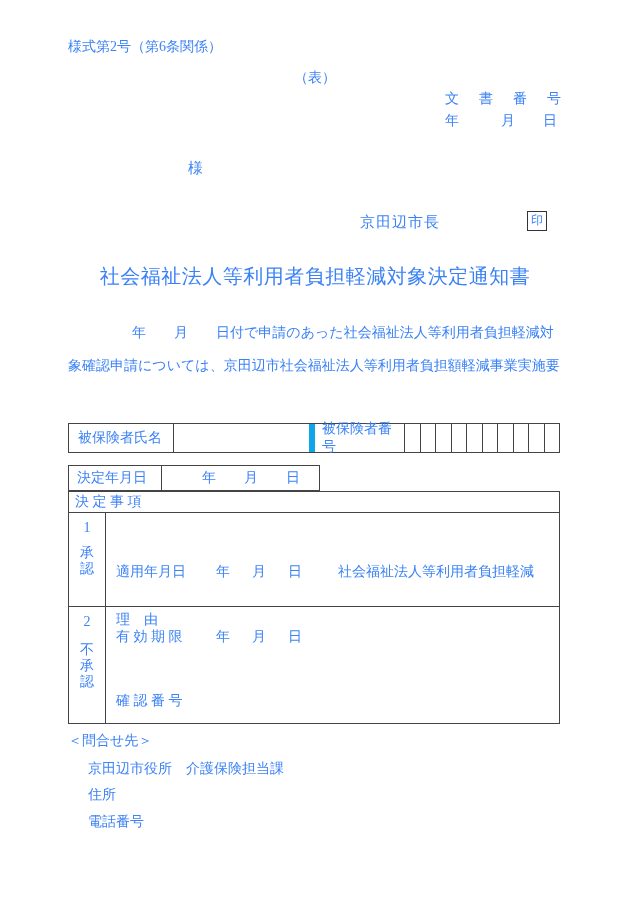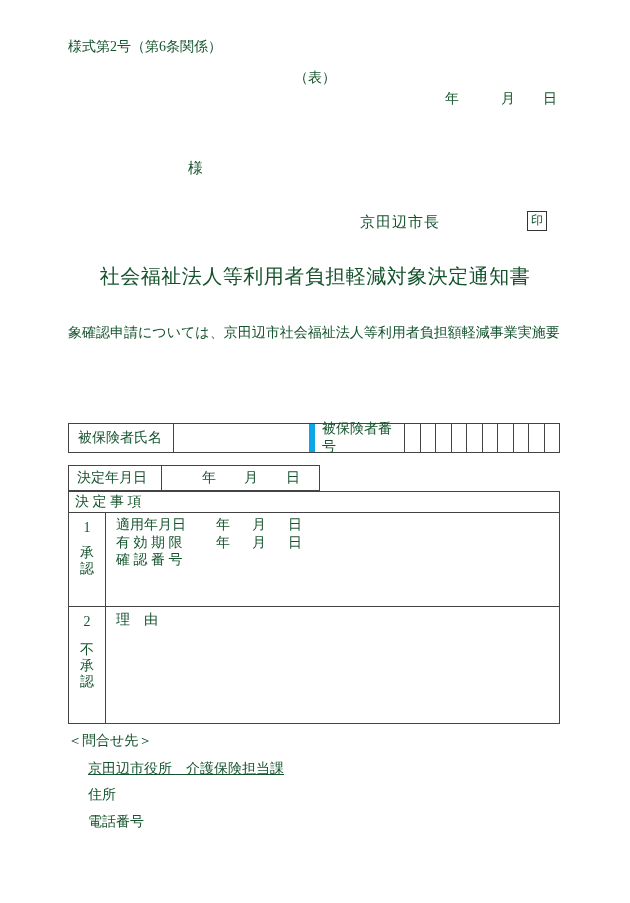--- a/index.html
+++ b/index.html
@@ -2,21 +2,21 @@
 <html><head>
 <meta charset="utf-8">
 <style>
   * { margin: 0; padding: 0; box-sizing: border-box; }
   html, body { background: #ffffff; }
   .page {
     position: relative;
     width: 630px;
     height: 903px;
     background: #ffffff;
-    color: #14532d;
+    color: #3b82f6;
     font-family: "Liberation Serif", "DejaVu Serif", serif;
     font-size: 14px;
     overflow: hidden;
   }
   .abs { position: absolute; }
 
   .form-label { left: 68px; top: 38px; }
   .side-label { left: 0; width: 100%; top: 69px; text-align: center; }
   .doc-meta { left: 445px; top: 88px; line-height: 22px; }
   .doc-number { letter-spacing: 3px; white-space: pre; }
@@ -72,51 +72,53 @@
     display: flex; flex-direction: column; align-items: center;
   }
   .t3-left .num { margin-top: 7px; }
   .vstack {
     width: 1em; word-break: break-all; line-height: 1.15;
     text-align: center; letter-spacing: 0;
   }
   .r1 .vstack { margin-top: 9px; }
   .r2 .vstack { margin-top: 12px; }
   .t3-right { flex: 1; padding: 3px 0 0 10px; }
-  .dline { display: flex; line-height: 17.5px; white-space: pre; }
+  .dline { display: flex; line-height: 17.5px; white-space: pre; margin-top: 47px; }
   .dl-label { width: 100px; }
   .dl-date  { width: 122px; letter-spacing: 4px; }
   .dl-note  { flex: 1; }
   .reason { line-height: 19px; white-space: pre; }
 
   
   .contact-header { left: 68px; top: 732px; }
-  .contact-office { left: 88px; top: 760px; text-decoration: underline; }
+  .contact-office { left: 88px; top: 760px; }
   .contact-address { left: 88px; top: 786px; text-align: right; }
   .contact-phone { left: 88px; top: 813px; }
 </style>
 </head>
 <body>
 
 <div class="page">
 
   <div class="abs form-label">様式第2号（第6条関係）</div>
   <div class="abs side-label">（表）</div>
 
   <div class="abs doc-meta">
+    <div class="doc-number">文　書　番　号</div>
     <div class="doc-date">年　　　月　　日</div>
   </div>
 
   <div class="abs addressee">様</div>
   <div class="abs sender">京田辺市長</div>
   <div class="abs seal">印</div>
 
   <h1 class="abs title">社会福祉法人等利用者負担軽減対象決定通知書</h1>
 
   <div class="abs body-text">
+    <div class="line indent">年　　月　　日付で申請のあった社会福祉法人等利用者負担軽減対</div>
     <div class="line">象確認申請については、京田辺市社会福祉法人等利用者負担額軽減事業実施要</div>
   </div>
 
   <div class="abs t1">
     <div class="cell t1-name-label">被保険者氏名</div>
     <div class="cell t1-name-value"></div>
     <div class="cell t1-num-label">被保険者番号</div>
     <div class="t1-boxes">
       <div class="dbox"></div>
       <div class="dbox"></div>
@@ -141,20 +143,21 @@
 
     <div class="t3-row r1">
       <div class="t3-left">
         <div class="num">1</div>
         <div class="vstack">承認</div>
       </div>
       <div class="t3-right">
         <div class="dline">
           <span class="dl-label">適用年月日</span>
           <span class="dl-date">年　月　日</span>
+          <span class="dl-note">社会福祉法人等利用者負担軽減</span>
         </div>
         <div class="dline">
           <span class="dl-label">有 効 期 限</span>
           <span class="dl-date">年　月　日</span>
         </div>
         <div class="dline">
           <span class="dl-label">確 認 番 号</span>
         </div>
       </div>
     </div>

